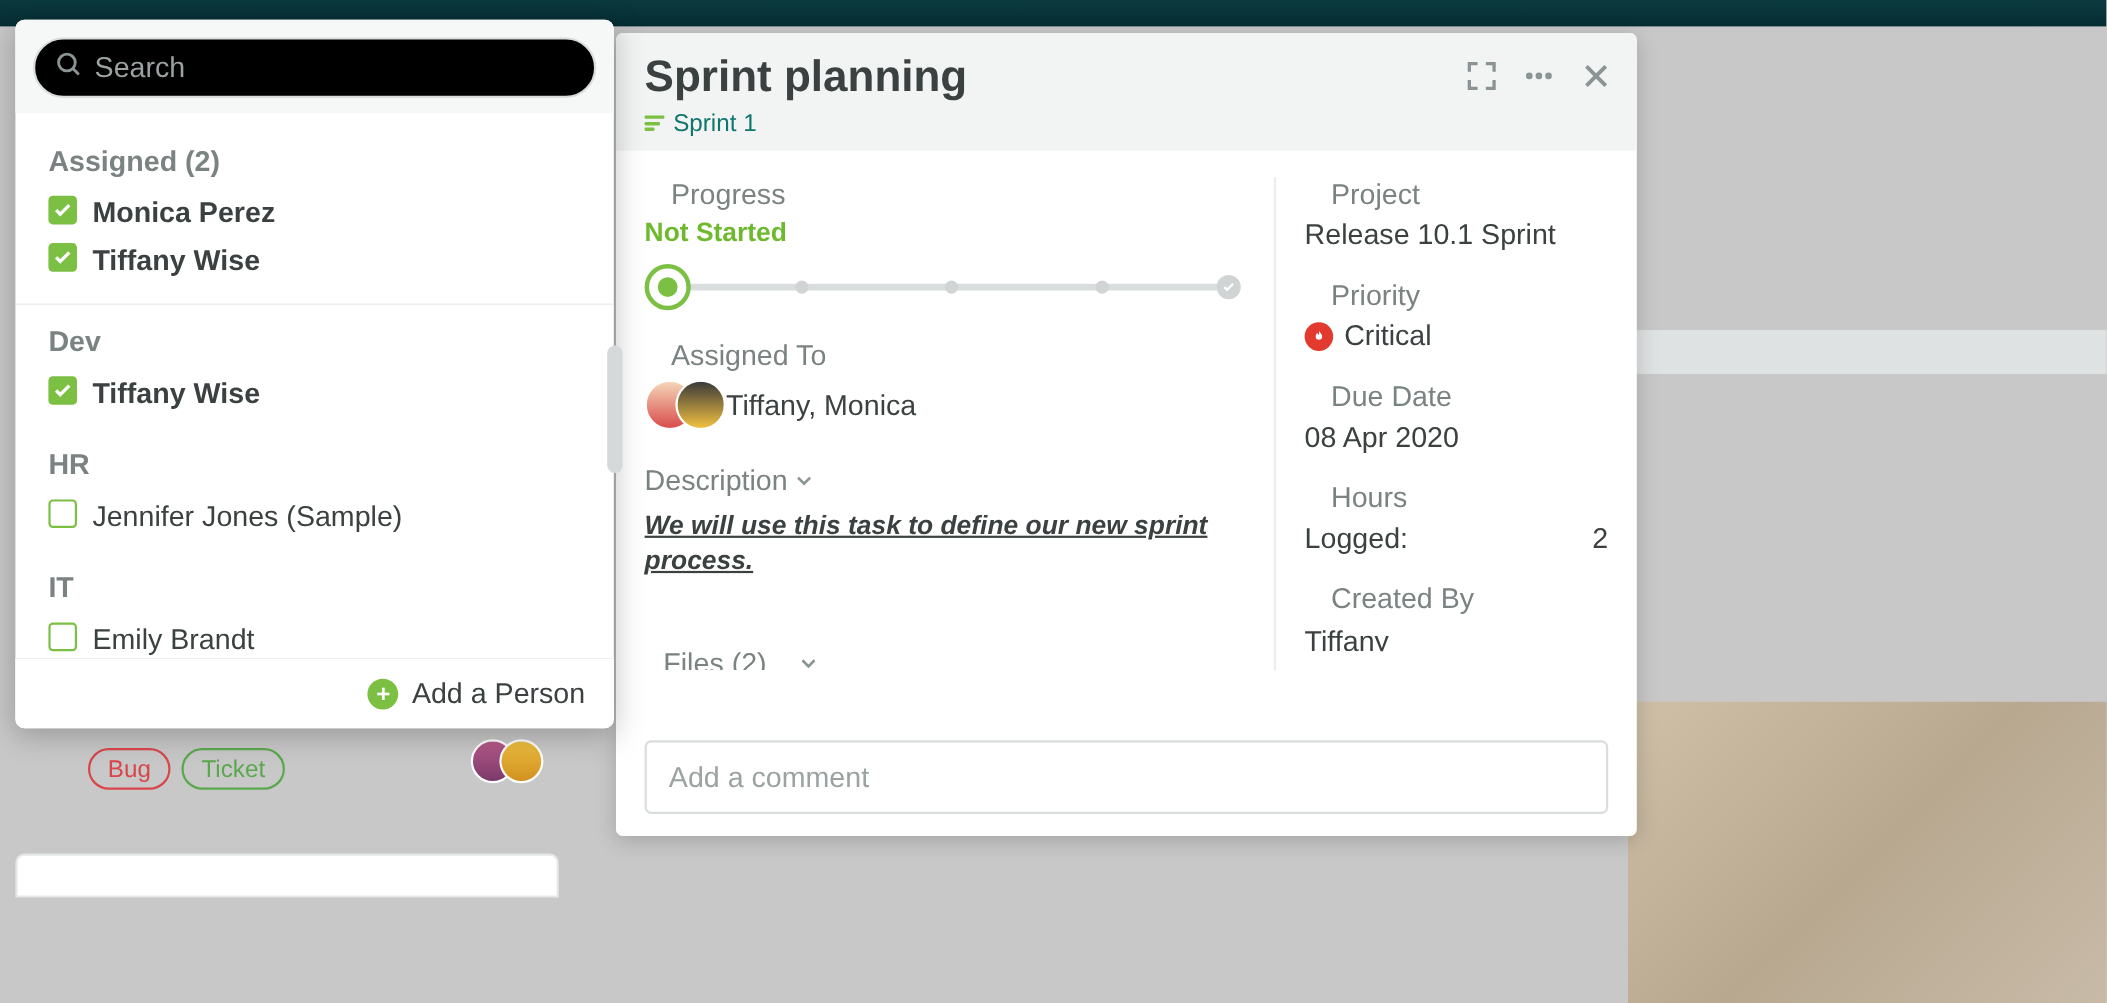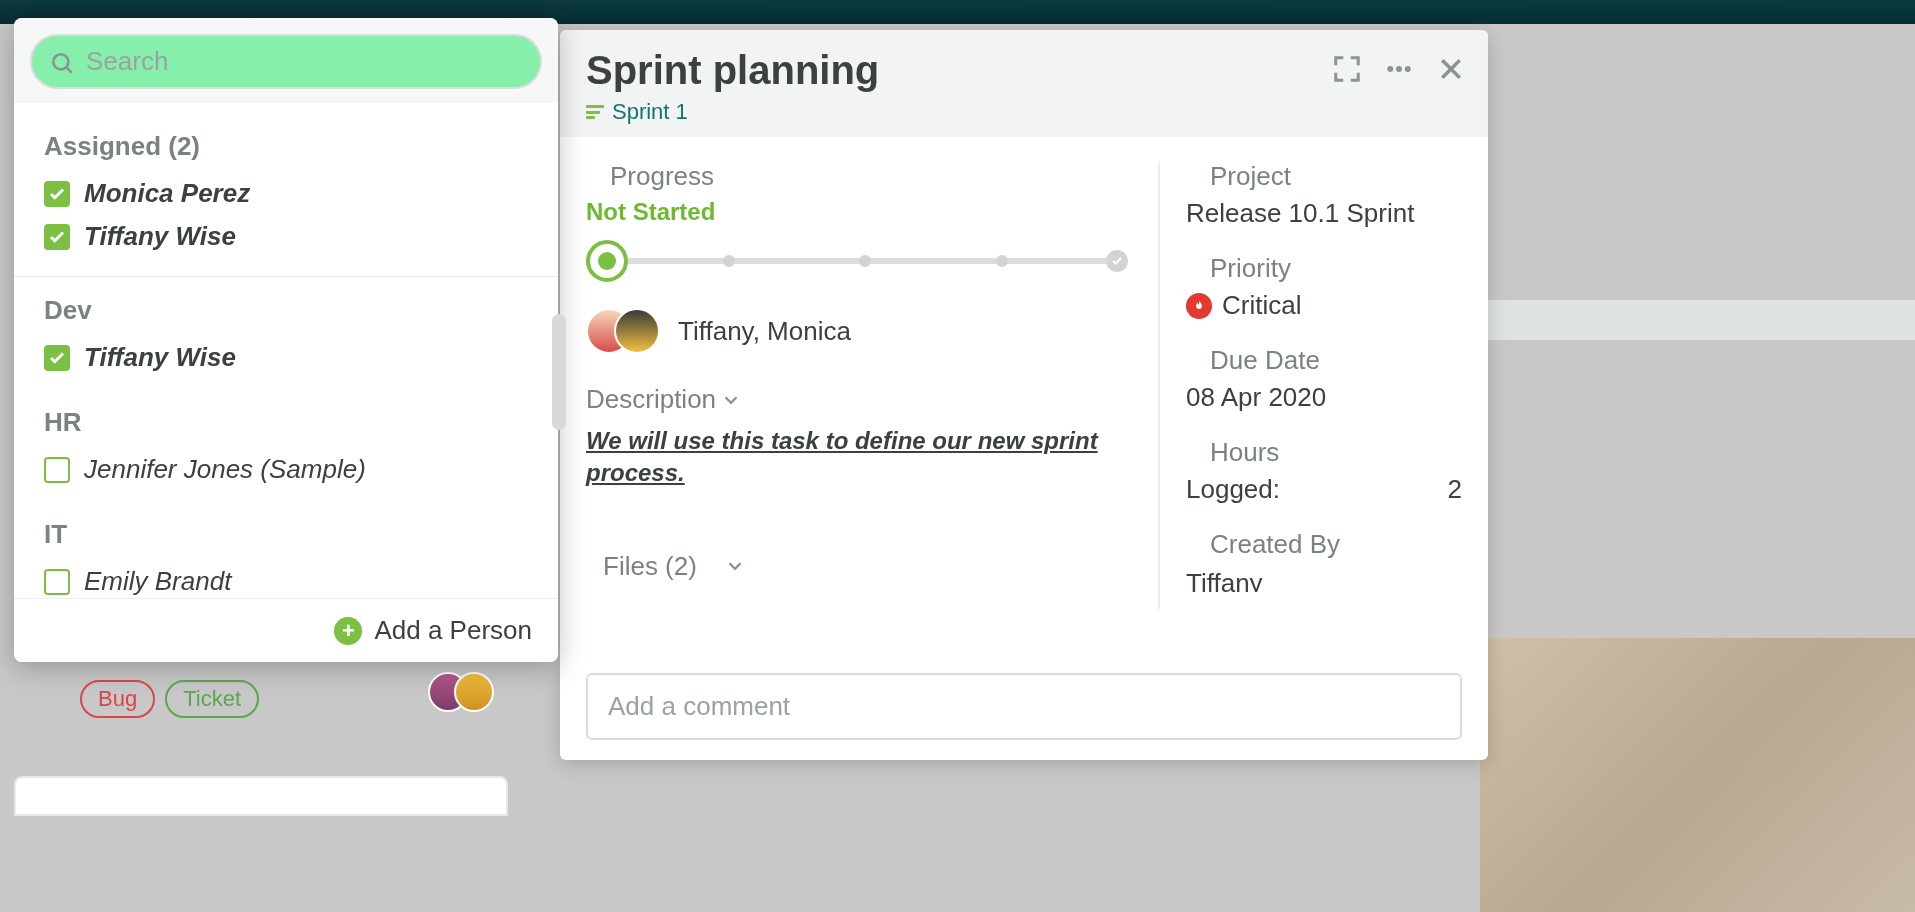--- a/index.html
+++ b/index.html
@@ -5,31 +5,31 @@
   * { box-sizing: border-box; margin: 0; padding: 0; font-family: -apple-system, BlinkMacSystemFont, "Segoe UI", Helvetica, Arial, sans-serif; }
   body { background: #c8c8c8; width: 1915px; height: 912px; overflow: hidden; position: relative; }
   .bg-bar { position: absolute; top: 0; left: 0; right: 0; height: 24px; background: linear-gradient(#0a3a3f,#062d33); }
   .panel-left {
     position: absolute; top: 18px; left: 14px; width: 544px; height: 644px;
     background: #fff; border-radius: 8px; box-shadow: 0 6px 28px rgba(0,0,0,0.25);
     display: flex; flex-direction: column; z-index: 30;
   }
   .search-wrap { padding: 16px 16px 14px 16px; background:#f6f7f7; border-top-left-radius:8px; border-top-right-radius:8px;}
   .search-box {
-    display:flex; align-items:flex-end; gap:10px;
-    border:2px solid #d9dddd; border-radius:999px; padding:10px 18px; background:#86efac;
+    display:flex; align-items:flex-start; gap:10px;
+    border:2px solid #d9dddd; border-radius:999px; padding:10px 18px; background:#000000;
   }
   .search-box input {
     border:none; outline:none; font-size:26px; color:#5a6060; width:100%; background:transparent;
   }
   .search-box input::placeholder{color:#9aa2a2;}
   .search-icon { width:26px; height:26px; color:#8b9494; flex-shrink:0;}
   .list-body { flex:1; overflow:hidden; padding: 18px 30px 0 30px; }
   .group-hd { font-size:26px; font-weight:700; color:#7a8282; margin-top:10px; margin-bottom:10px;}
-  .person-row { display:flex; align-items:center; gap:14px; padding:6px 0; cursor:pointer;font-style:italic;}
+  .person-row { display:flex; align-items:flex-start; gap:14px; padding:6px 0; cursor:pointer;}
   .chk { width:26px; height:26px; border:2px solid #7bc043; border-radius:4px; display:flex; align-items:center; justify-content:center; flex-shrink:0;}
   .chk.checked { background:#7bc043;}
   .chk.checked svg { color:#fff; width:18px; height:18px;}
   .person-name { font-size:26px; color:#3b4141;}
   .person-row.checked .person-name { font-weight:700;}
   .divider { height:1px; background:#e5e8e8; margin:18px -30px;}
   .footer {
     border-top:1px solid #eceeee; padding:16px 26px; display:flex; justify-content:flex-end; align-items:center; gap:12px;
     background:#fff; border-bottom-left-radius:8px; border-bottom-right-radius:8px;
   }
@@ -59,21 +59,21 @@
   .progress-track{position:relative; height:40px; margin-bottom:28px;}
   .progress-line{position:absolute; top:18px; left:14px; right:14px; height:6px; background:#d9dddd; border-radius:3px;}
   .progress-dot{position:absolute; top:15px; width:12px; height:12px; background:#d0d4d4; border-radius:50%;}
   .progress-dot.d1{left:25%;}
   .progress-dot.d2{left:50%;}
   .progress-dot.d3{left:75%;}
   .progress-end{position:absolute; top:10px; right:4px; width:22px; height:22px; background:#d0d4d4; border-radius:50%; display:flex; align-items:center; justify-content:center;}
   .progress-end svg{width:12px; height:12px; color:#fff;}
   .progress-start{position:absolute; top:0; left:0; width:42px; height:42px; border:4px solid #7bc043; border-radius:50%; background:#fff; display:flex; align-items:center; justify-content:center;}
   .progress-start::after{content:""; width:18px; height:18px; background:#7bc043; border-radius:50%;}
-  .assigned-row{display:flex; align-items:center; gap:18px; margin-bottom:30px;}
+  .assigned-row{display:flex; align-items:center; gap:0; margin-bottom:30px;}
   .avatars{display:flex;}
   .avatar{width:46px; height:46px; border-radius:50%; border:2px solid #fff;}
   .avatar.a1{background:linear-gradient(#f5d7b8,#d94c4c);}
   .avatar.a2{background:linear-gradient(#3a3a3a,#f0c040); margin-left:-18px;}
   .assigned-text{font-size:26px; color:#3b4141;}
   .desc-head{display:flex; align-items:center; gap:4px; margin-bottom:10px;}
   .chevr{width:22px; height:22px; color:#8b9494;}
   .desc-body{font-size:24px; font-weight:700; font-style:italic; text-decoration:underline; color:#3b4141; line-height:1.35; margin-bottom:44px; padding-right:30px;}
   .files-head{display:flex; align-items:center; gap:10px;}
   .side-block{margin-bottom:24px;}
@@ -226,20 +226,21 @@
         <div class="progress-dot d2"></div>
         <div class="progress-dot d3"></div>
         <div class="progress-end">
             <svg viewBox="0 0 24 24" fill="none" stroke="currentColor" stroke-width="4">
               <polyline points="4 12 9 17 20 6"></polyline>
             </svg>
           </div>
         <div class="progress-start"></div>
       </div>
 
+      <div class="sec-label">Assigned To</div>
       <div class="assigned-row">
         <div class="avatars">
           <div class="avatar a1"></div>
           <div class="avatar a2"></div>
         </div>
         <span class="assigned-text">Tiffany, Monica</span>
       </div>
 
       <div class="desc-head">
         <span class="sec-label" style="margin:0">Description</span>

